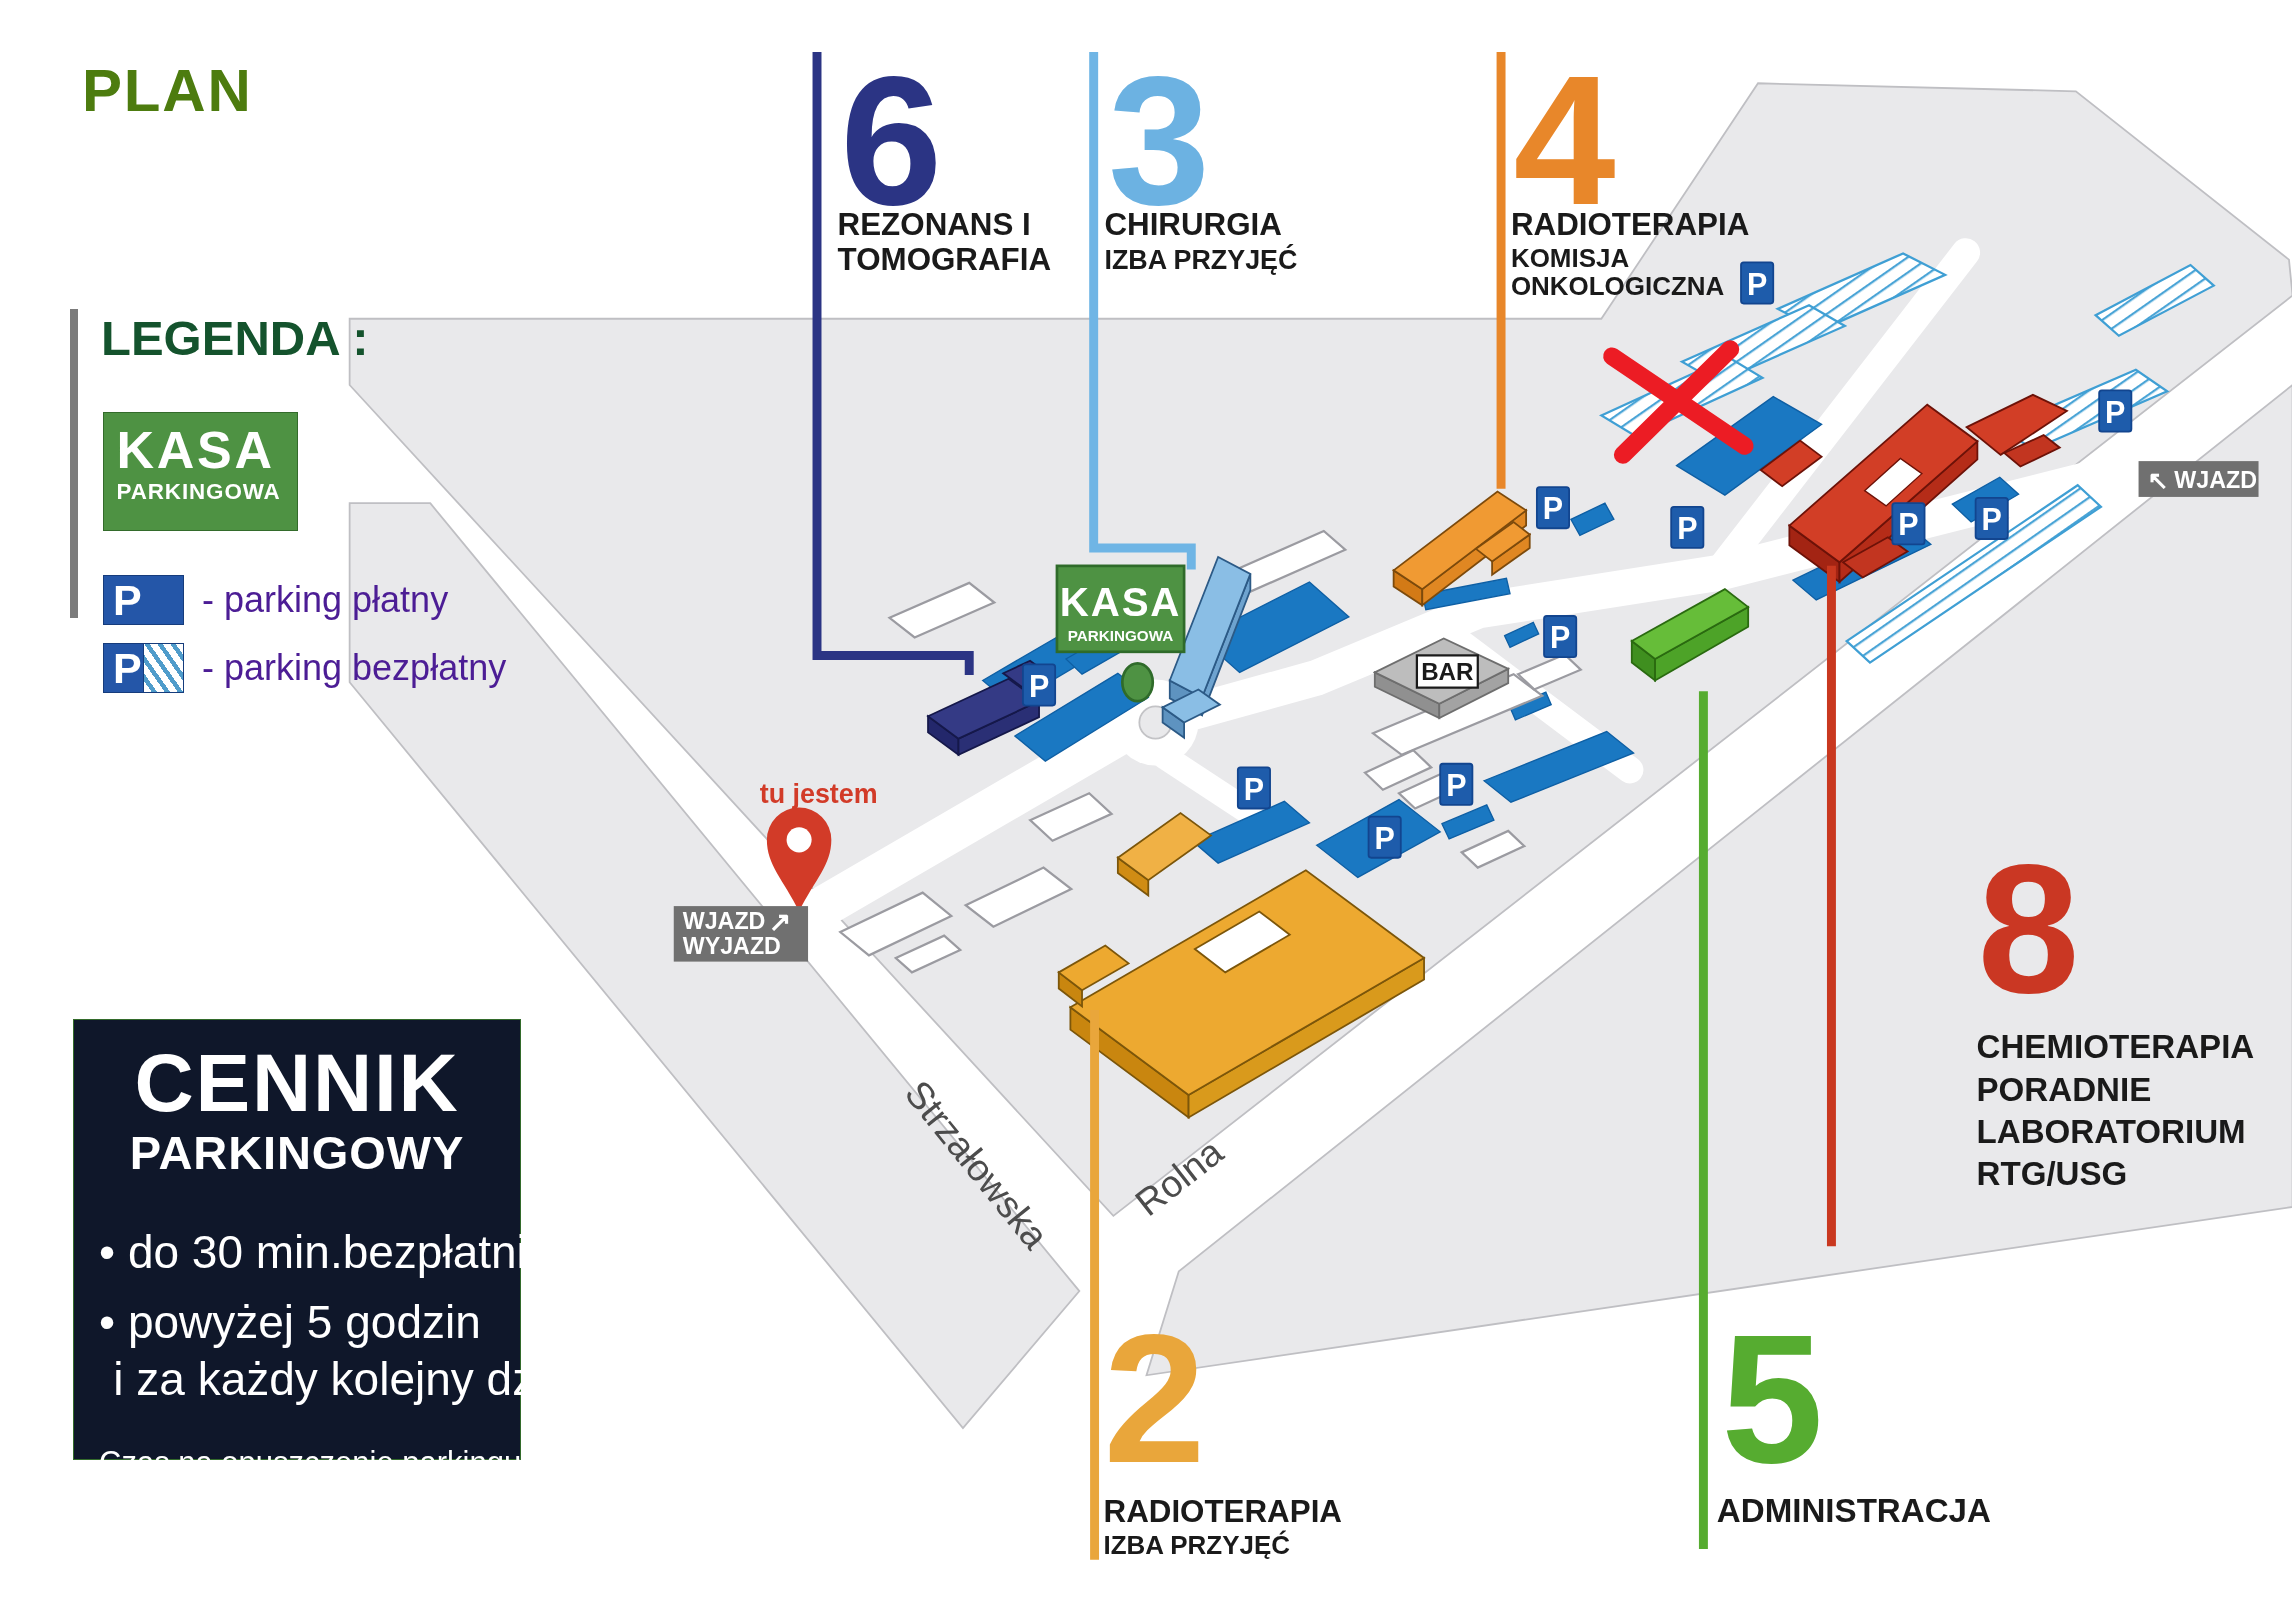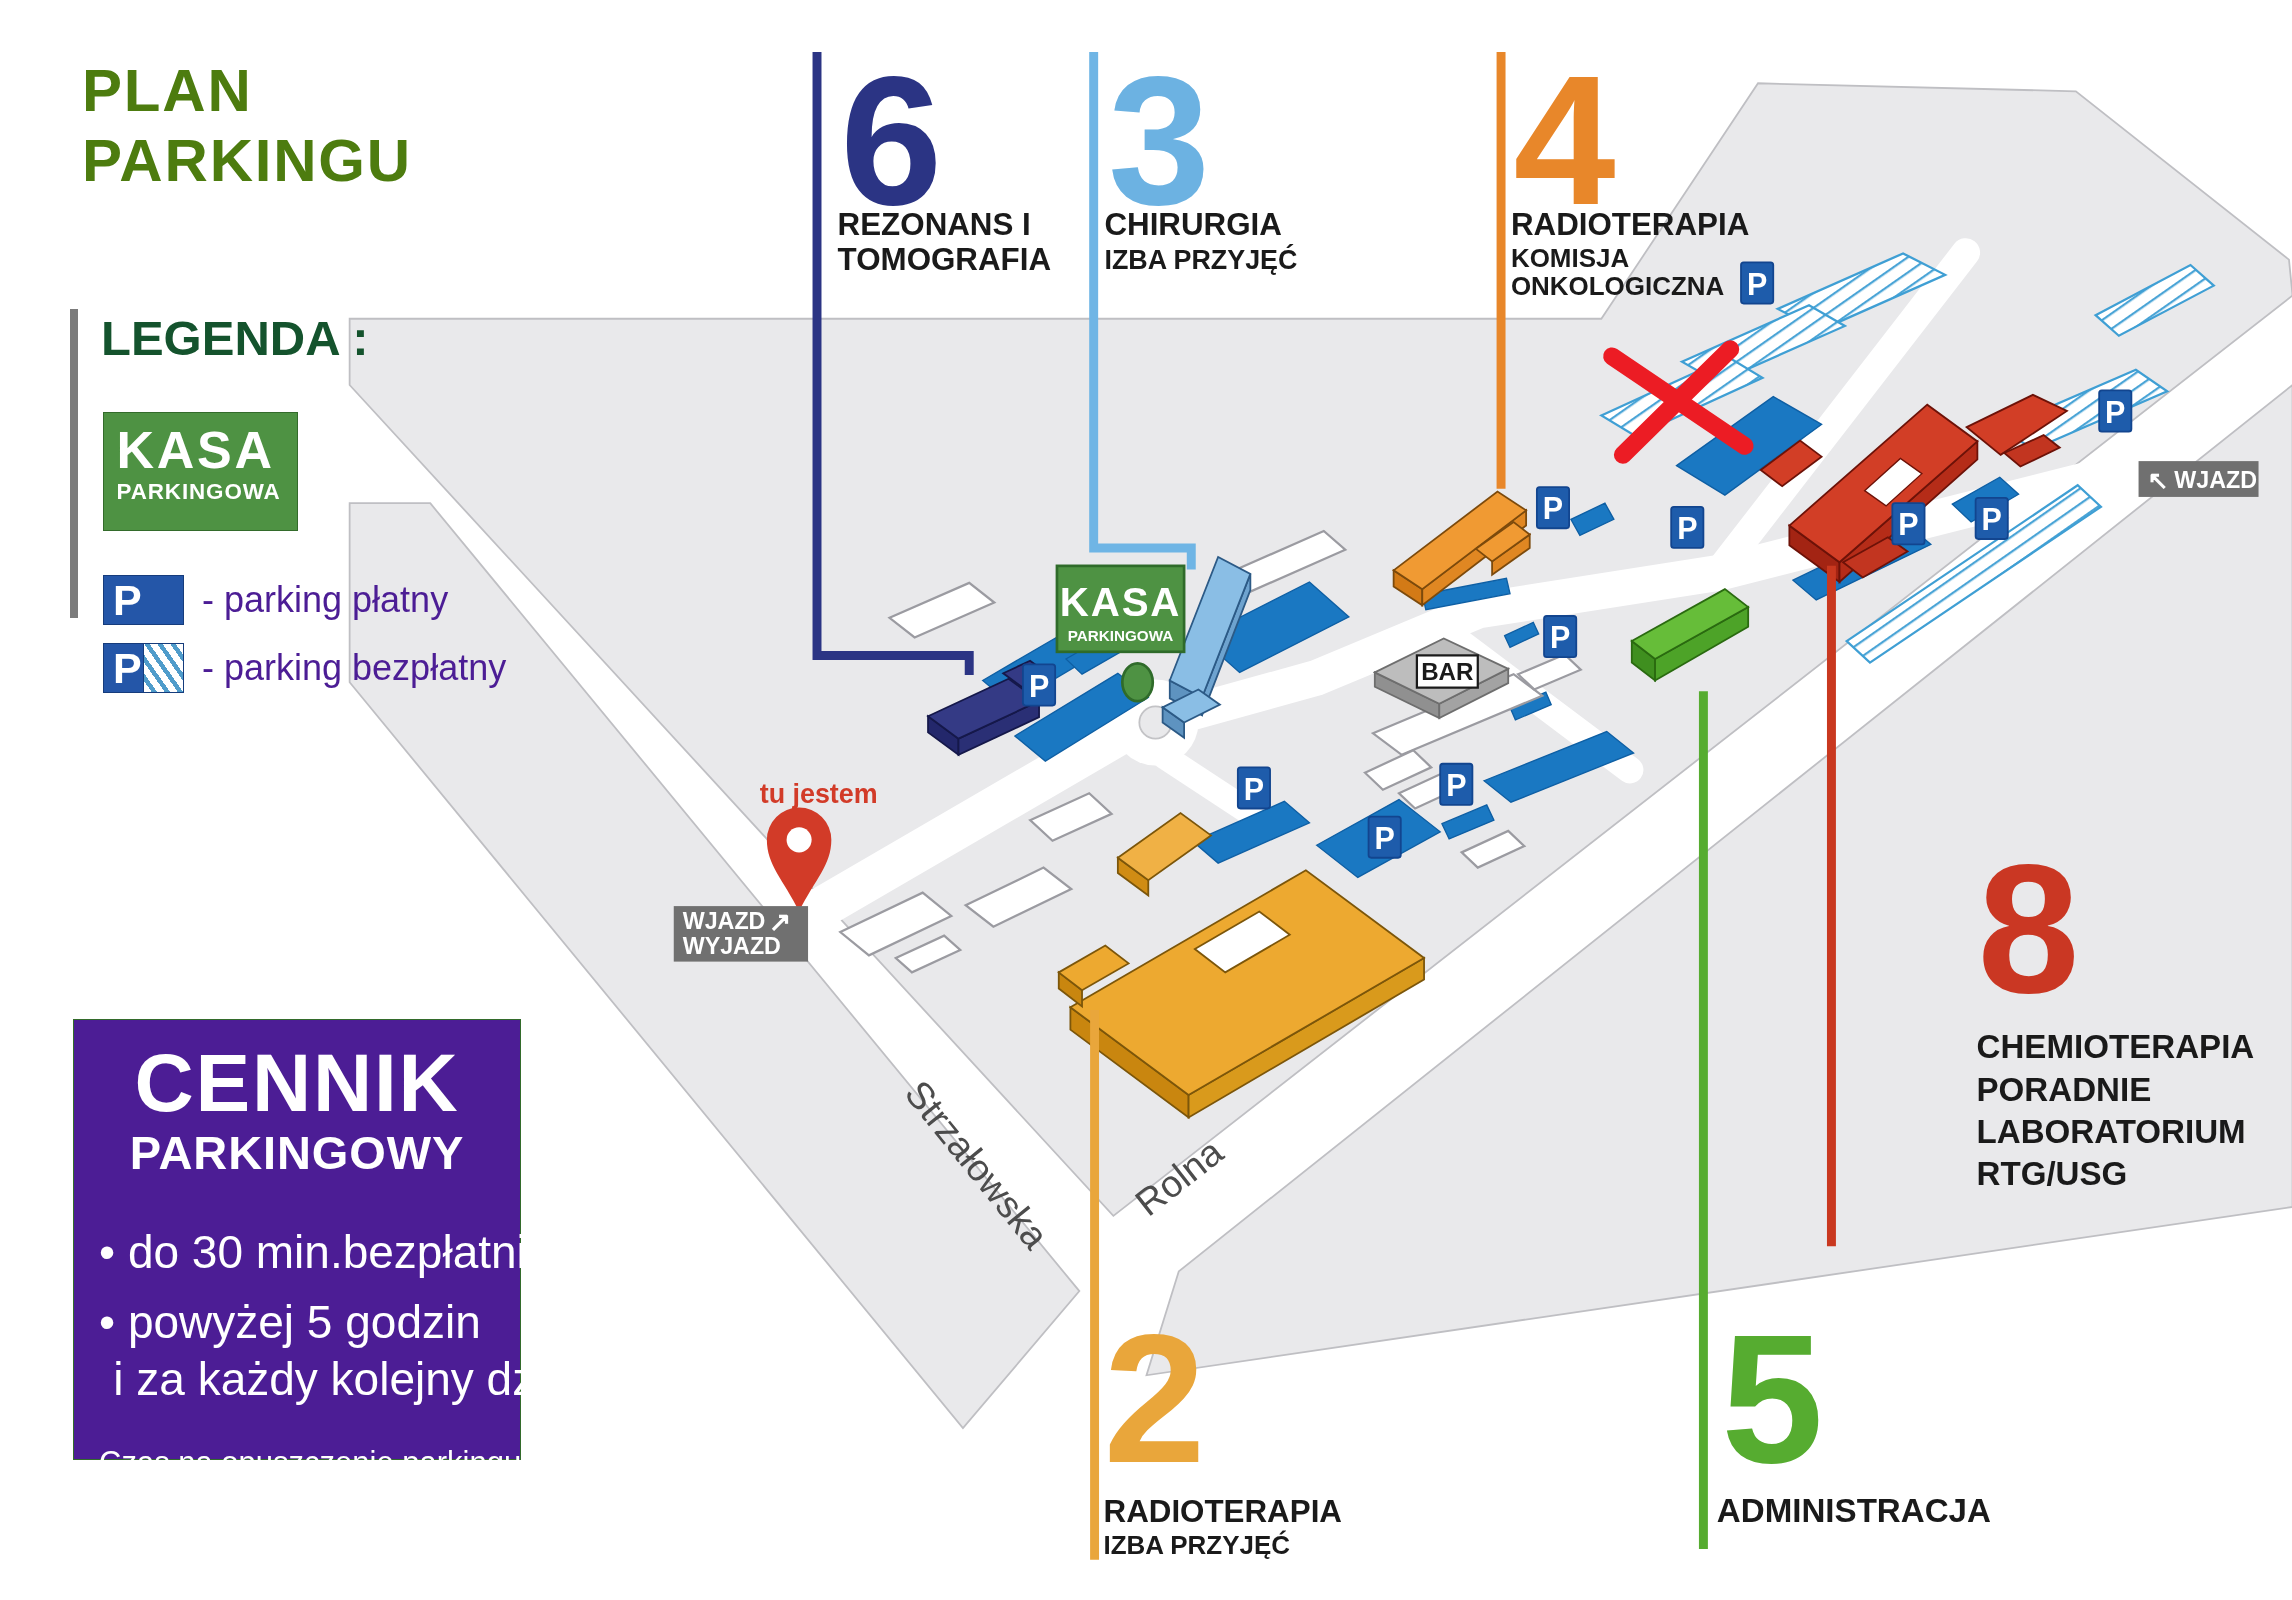--- a/index.html
+++ b/index.html
@@ -17,21 +17,21 @@
   #legend-kasa .small{font-size:22.4px;font-weight:bold;letter-spacing:0.9px;margin-top:3.6px;}
   .legend-row{left:103px;display:flex;align-items:center;}
   #legend-row-paid{top:575px;}
   #legend-row-free{top:643px;}
   .pbox{width:81px;height:50px;background:#2456a8;border:1.8px solid #163c7c;box-sizing:border-box;
     display:flex;align-items:center;color:#fff;font-size:43px;font-weight:bold;padding-left:9px;position:relative;}
   .pbox .hatch-half{position:absolute;right:0;top:0;width:39px;height:100%;
     background:repeating-linear-gradient(55deg,#ffffff 0 6.3px,#4f9ccb 6.3px 10.7px);border-left:1.8px solid #163c7c;}
   .legend-row .lbl{margin-left:18px;font-size:36px;color:#4c1d95;white-space:nowrap;}
   
-  #cennik{left:73px;top:1019px;width:448px;height:441px;background:#4c1d95;border:1.8px solid #336b2b;
+  #cennik{left:73px;top:1019px;width:448px;height:441px;background:#0f172a;border:1.8px solid #336b2b;
     box-sizing:border-box;color:#fff;padding:21.5px 25px 0 25px;}
   #cennik .t1{font-size:82px;font-weight:bold;text-align:center;letter-spacing:1.8px;line-height:1.0;}
   #cennik .t2{font-size:47px;font-weight:bold;text-align:center;letter-spacing:0.9px;margin-top:1.8px;}
   #cennik .rows{margin-top:45px;}
   #cennik .row{display:flex;justify-content:space-between;font-size:46px;line-height:1.2;margin-bottom:14.3px;white-space:nowrap;}
   #cennik .row.tight{margin-bottom:1.8px;}
   #cennik .row .indent{padding-left:14.3px;}
   #cennik .footer{margin-top:38px;font-size:31px;white-space:nowrap;}
 </style>
 </head>
@@ -271,21 +271,20 @@
     <text x="2208" y="1108" font-size="205" fill="#ca3723">8</text>
     <text x="2207" y="1182" font-size="37" fill="#1a1a1a">CHEMIOTERAPIA</text>
     <text x="2207" y="1230" font-size="37" fill="#1a1a1a">PORADNIE</text>
     <text x="2207" y="1277" font-size="37" fill="#1a1a1a">LABORATORIUM</text>
     <text x="2207" y="1324" font-size="37" fill="#1a1a1a">RTG/USG</text>
   </g>
 </svg>
 
 <div id="title" class="panel">
   <div>PLAN</div>
-  <div>PARKINGU</div>
 </div>
 
 <div id="legend-bar" class="panel"></div>
 <div id="legend-heading" class="panel">LEGENDA :</div>
 
 <div id="legend-kasa" class="panel">
   <div class="big">KASA</div>
   <div class="small">PARKINGOWA</div>
 </div>
 

